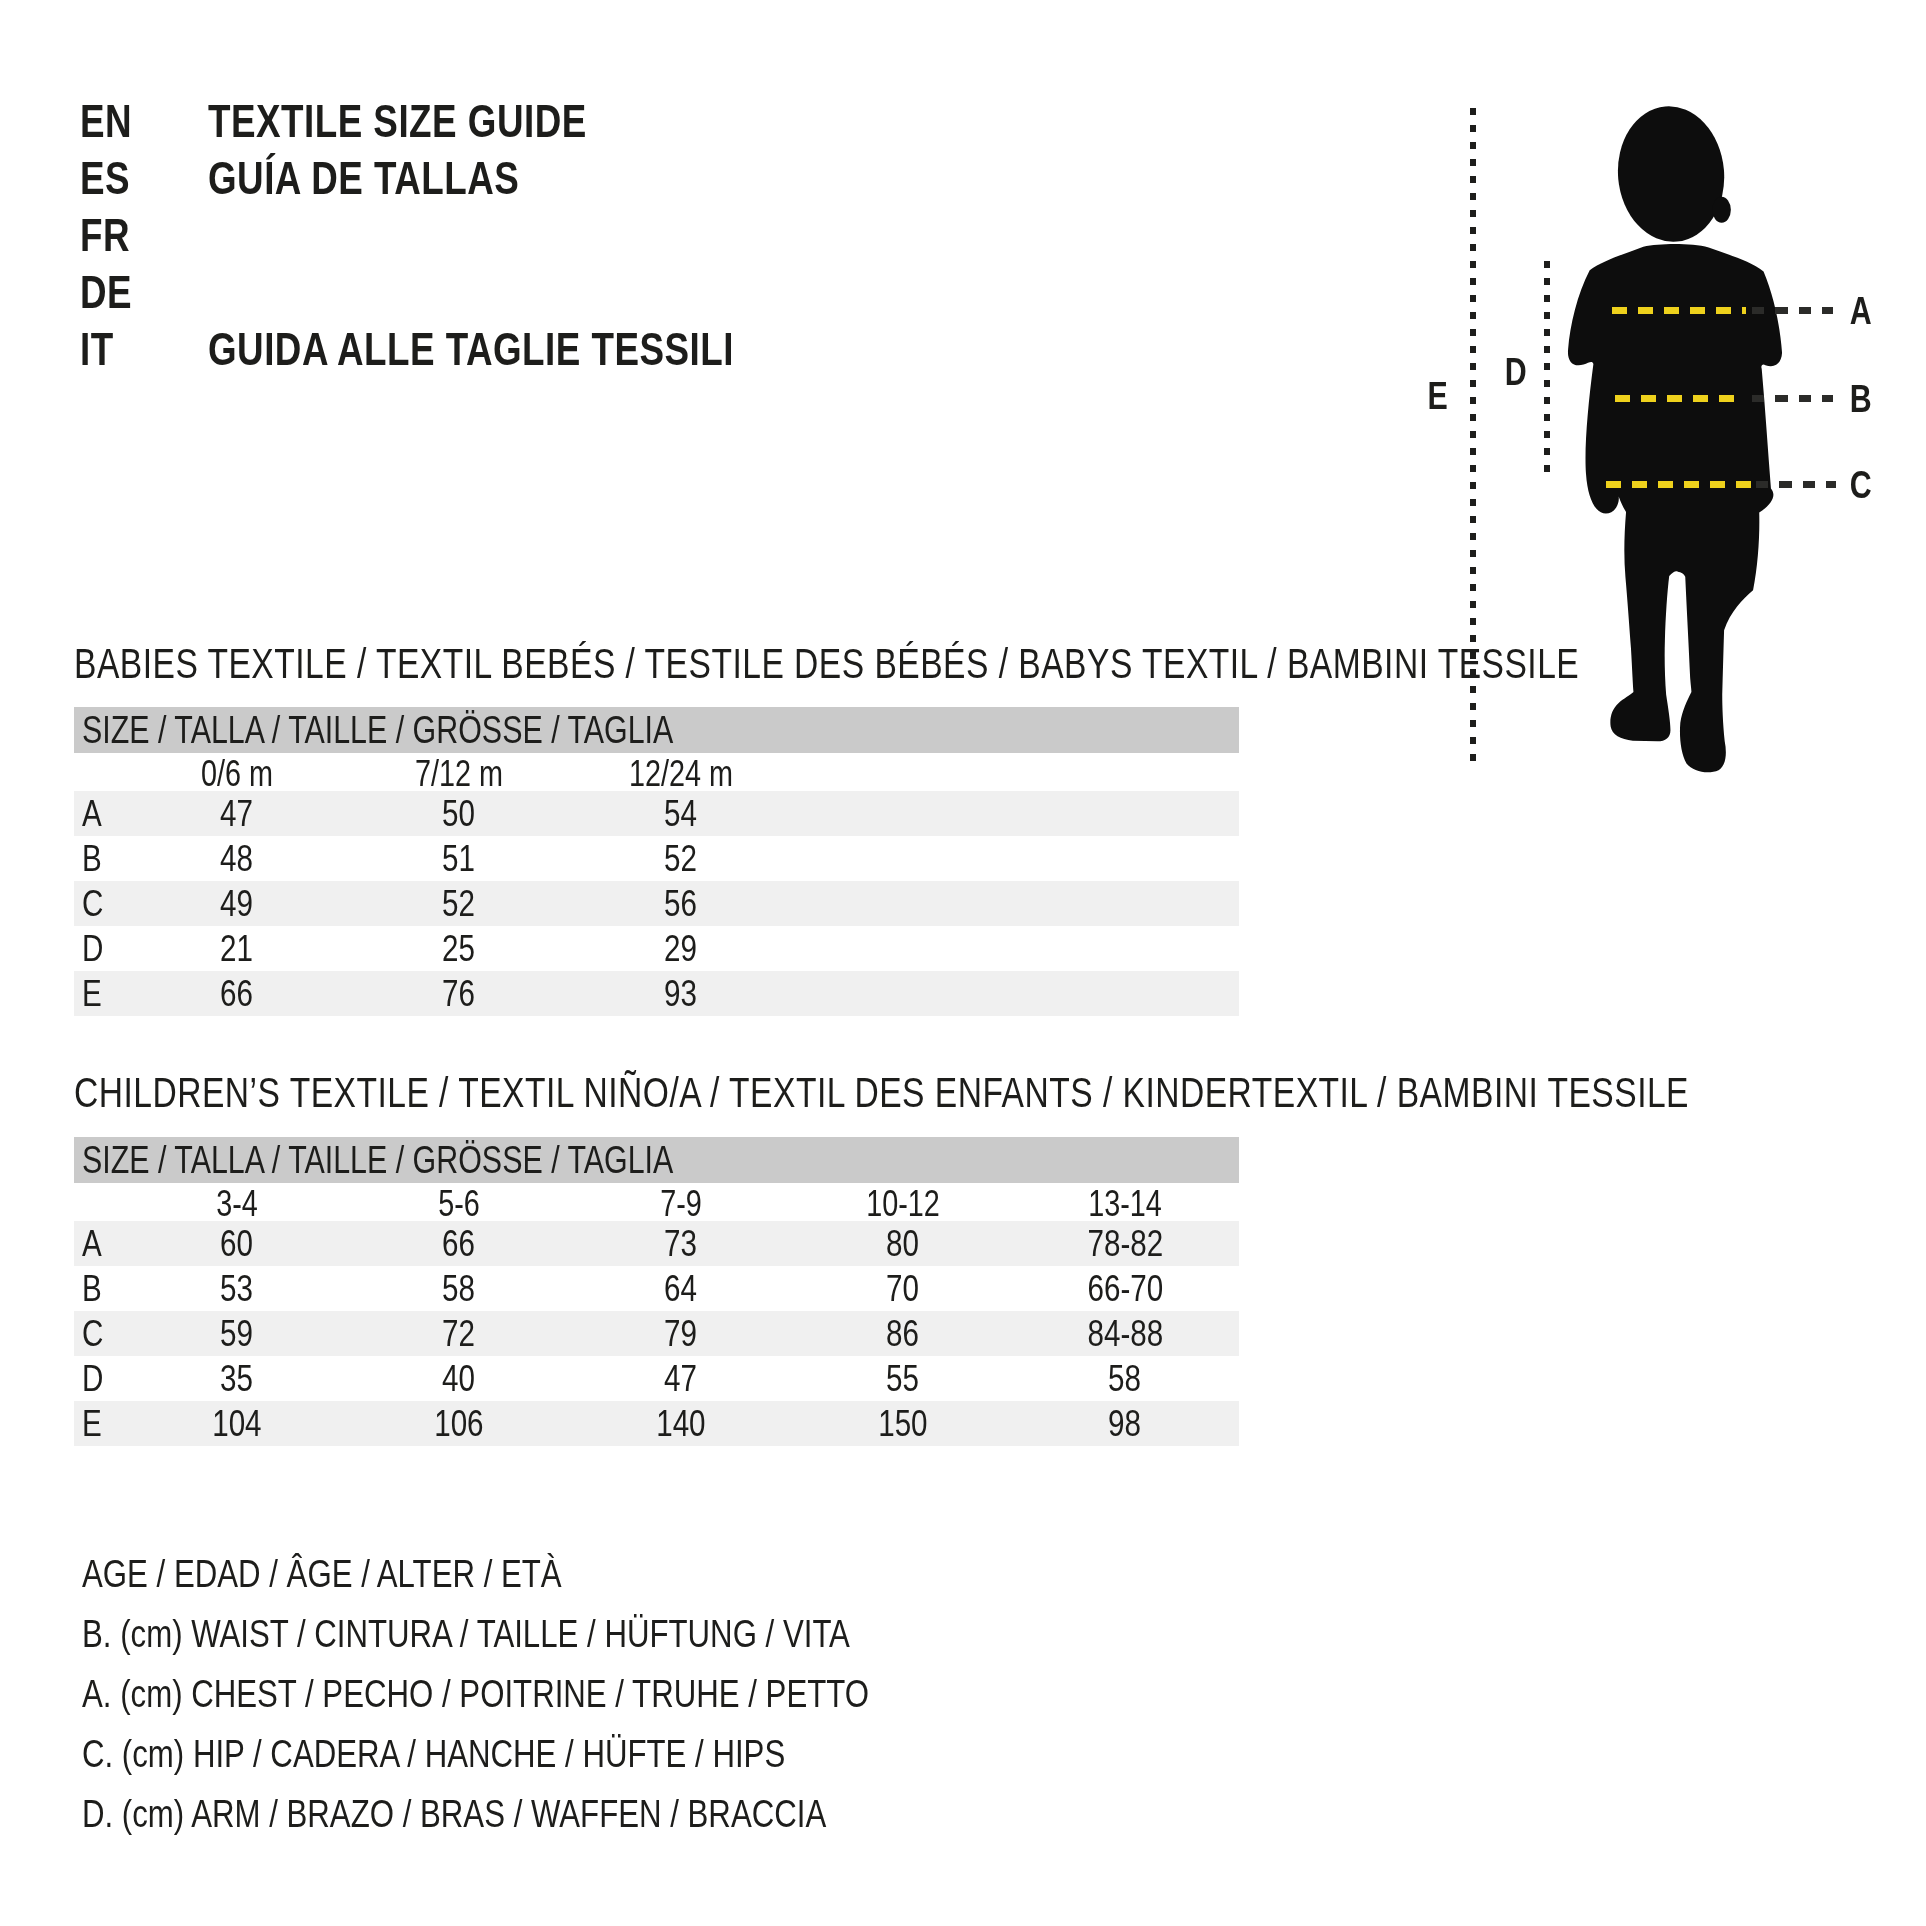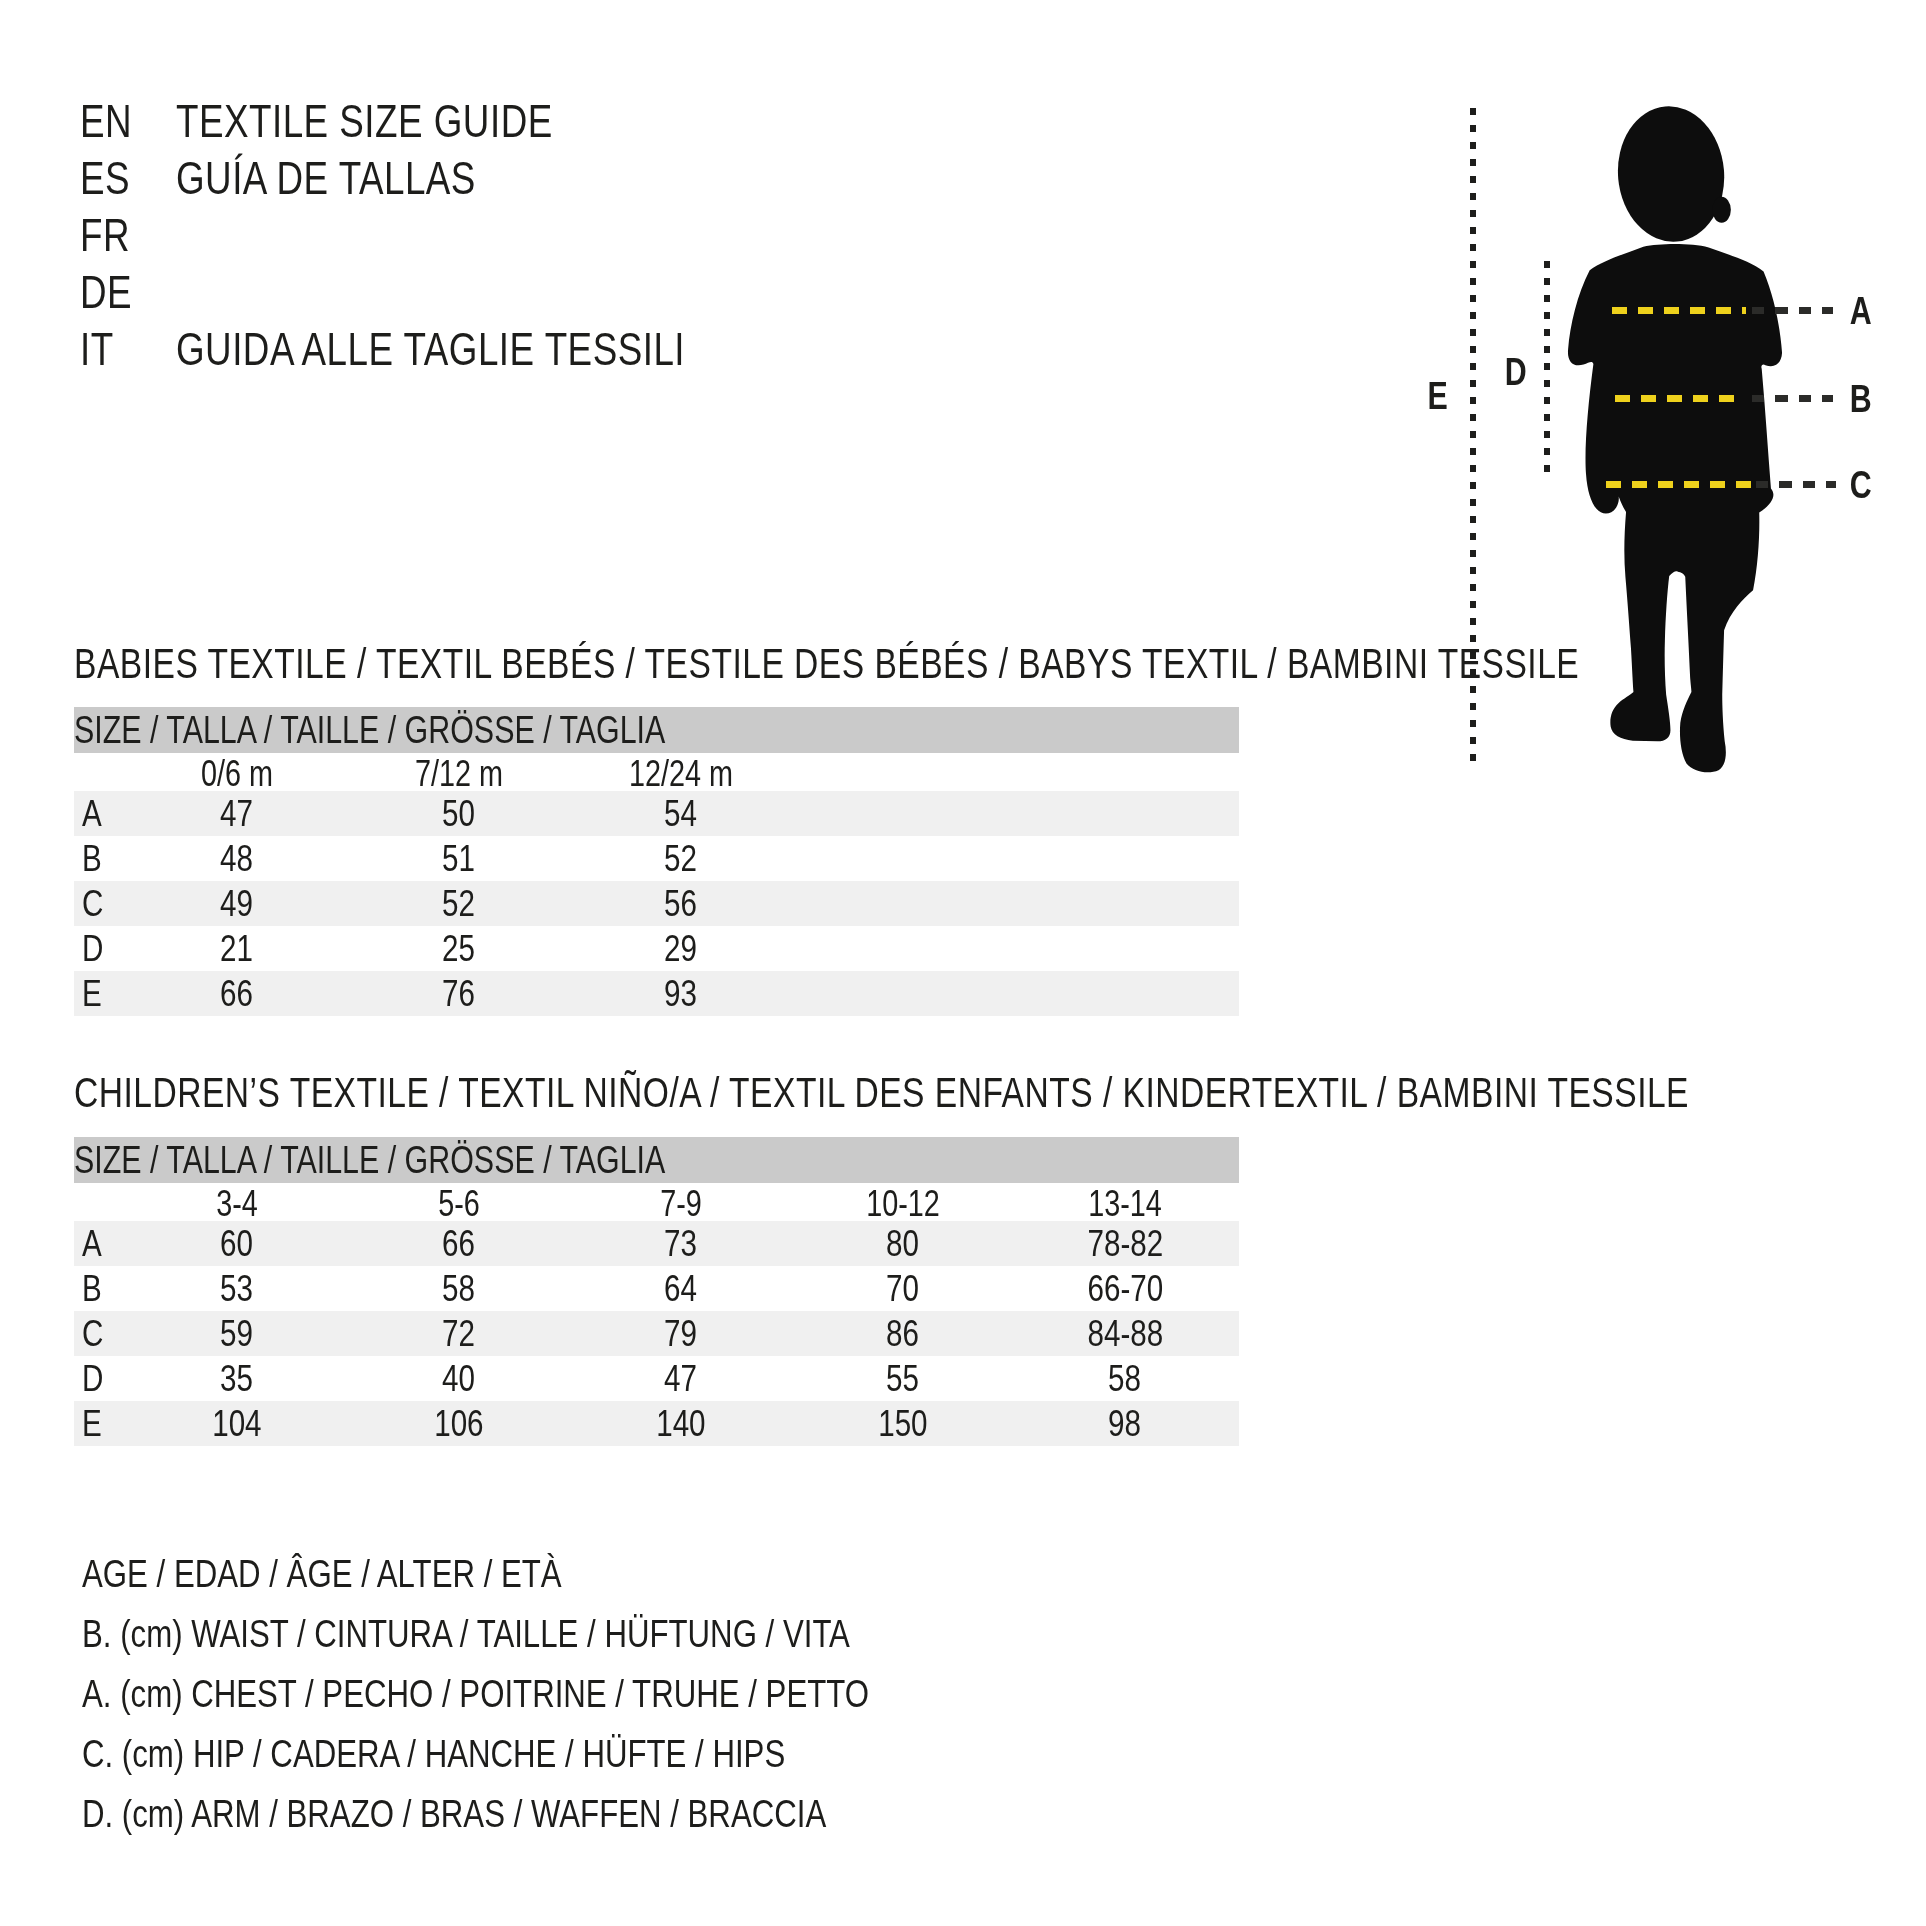--- a/index.html
+++ b/index.html
@@ -17,28 +17,28 @@
     font-family:"Liberation Sans", sans-serif;
     color:var(--ink);
     overflow:hidden;
   }
   
   .cz{display:inline-block;transform:scaleX(0.8);transform-origin:0 50%;white-space:nowrap;}
   .czc{display:inline-block;transform:scaleX(0.8);transform-origin:50% 50%;white-space:nowrap;}
 
   
   .lang-block{position:absolute;left:80px;top:92px;}
-  .lang-row{display:flex;height:57px;align-items:center;font-size:46px;font-weight:400;letter-spacing:0.6px;}
+  .lang-row{display:flex;height:57px;align-items:center;font-size:46px;font-weight:700;letter-spacing:0.6px;gap:32px;}
   .lang-code{width:96px;flex:0 0 96px;}
   
   .sec-title{position:absolute;left:74px;font-size:42px;font-weight:500;letter-spacing:0.6px;}
 
   
   .sz-table{position:absolute;left:74px;width:1165px;}
-  .bar{height:46px;background:var(--bar);display:flex;align-items:center;box-sizing:border-box;font-size:38px;}
+  .bar{height:46px;background:var(--bar);display:flex;align-items:center;padding-left:8px;box-sizing:border-box;font-size:38px;}
   .thead,.trow{display:grid;grid-template-columns:52px repeat(5,222px);align-items:center;}
   .thead{height:38px;font-size:36px;}
   .trow{height:45px;font-size:37px;}
   .stripe{background:var(--stripe);}
   .tcell{text-align:center;}
   .tcell.lbl{text-align:left;padding-left:8px;}
 
   
   .legend{position:absolute;left:75px;top:1544px;font-size:39px;margin-left:7px;}
   .legend-line{height:60px;display:flex;align-items:center;}

